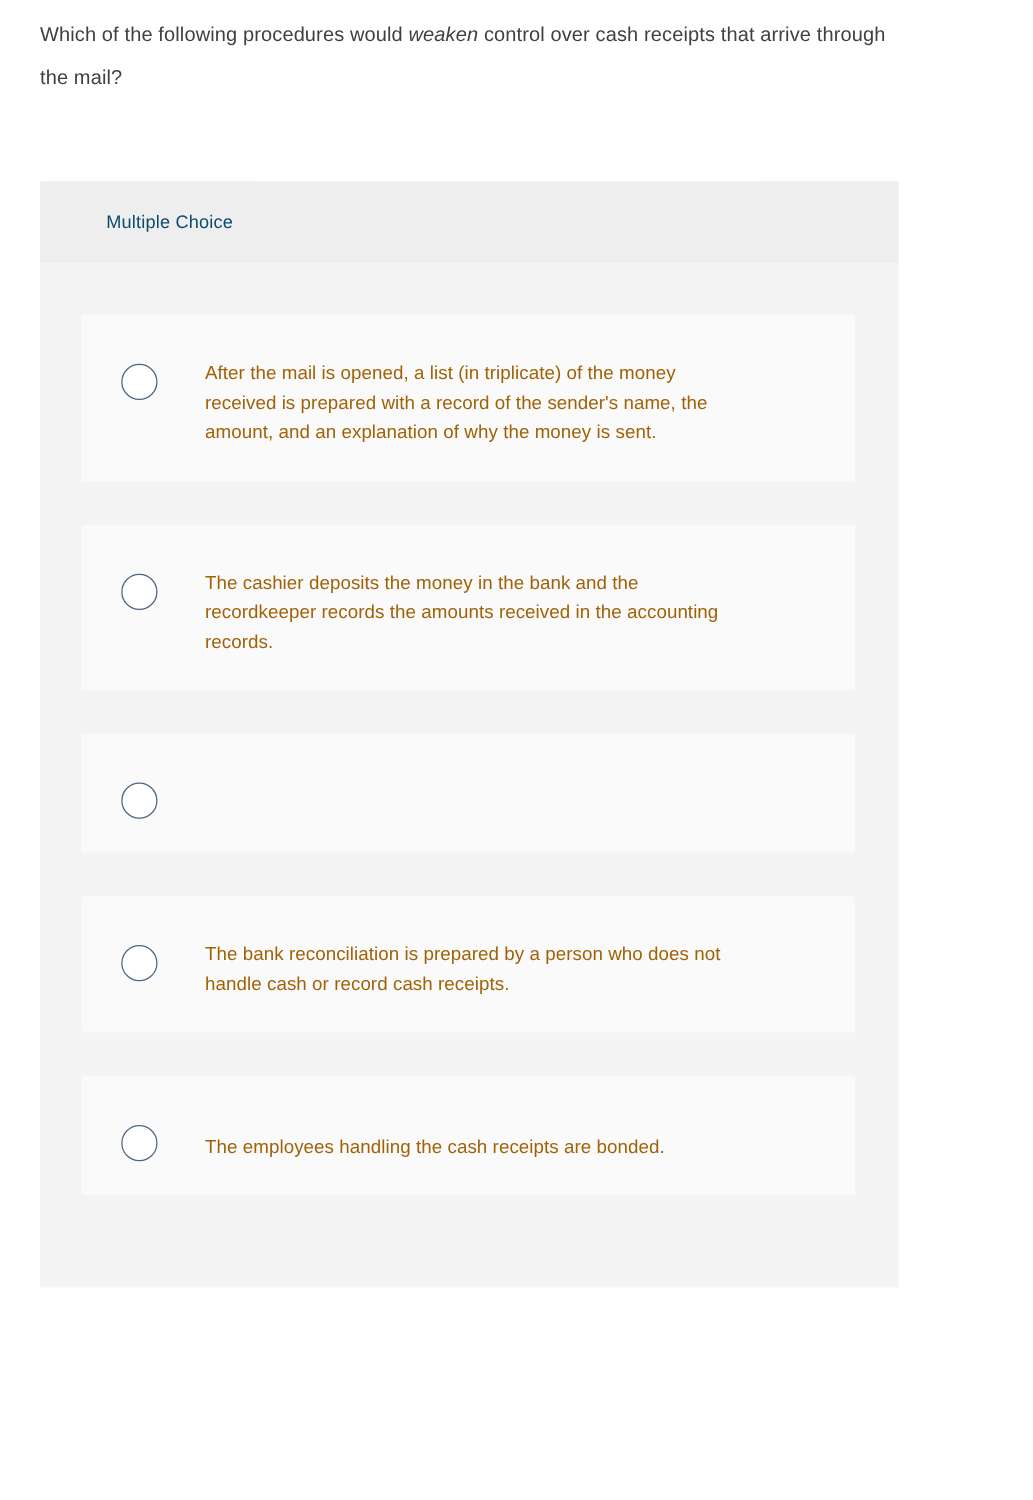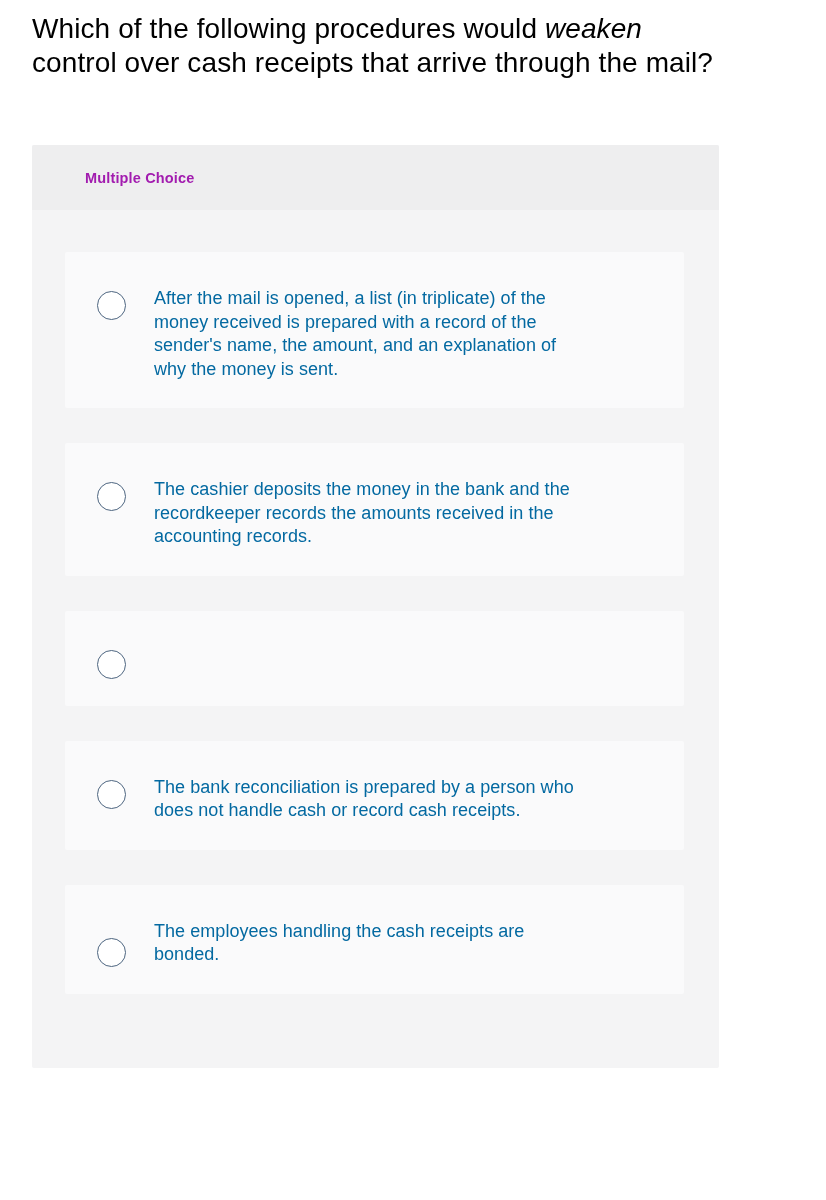--- a/index.html
+++ b/index.html
@@ -14,23 +14,23 @@
     font-family: "Liberation Sans", sans-serif;
     -webkit-font-smoothing: antialiased;
   }
 
   
   .question {
     position: absolute;
     left: 32px;
     top: 12px;
     width: 700px;
-    font-size: 28px;
+    font-size: 16px;
     line-height: 34px;
-    color: #000000;
+    color: #404040;
     font-weight: 400;
     letter-spacing: 0.1px;
   }
   .question .em {
     font-style: italic;
   }
 
   
   .panel {
     position: absolute;
@@ -44,23 +44,22 @@
   .panel-header {
     height: 65px;
     background: #eeeeef;
     display: flex;
     align-items: center;
     padding-left: 53px;
     box-sizing: border-box;
   }
   .panel-header-label {
     font-size: 14.5px;
-    color: #a21caf;
+    color: #0c4a6e;
     letter-spacing: 0.15px;
-    font-weight: bold;
   }
   .panel-body {
     padding: 42px 35px 74px 33px;
   }
 
   
   .option {
     background: #fafafb;
     border-radius: 2px;
     display: flex;
@@ -78,24 +77,24 @@
     flex: 0 0 auto;
     width: 29px;
     height: 29px;
     border: 1.7px solid #4d6580;
     border-radius: 50%;
     background: #ffffff;
     margin-top: 12px;
     box-sizing: border-box;
   }
   .option-text {
-    margin-left: 28px;
-    font-size: 18px;
+    margin-left: 38px;
+    font-size: 15px;
     line-height: 23.5px;
-    color: #0369a1;
+    color: #a16207;
     letter-spacing: 0.05px;
     max-width: 420px;
     padding-top: 8px;
   }
 </style>
 </head>
 <body>
 
 <div class="question">
   <span>Which of the following procedures would </span><span class="em">weaken</span><span> control over cash receipts that arrive through the mail?</span>

